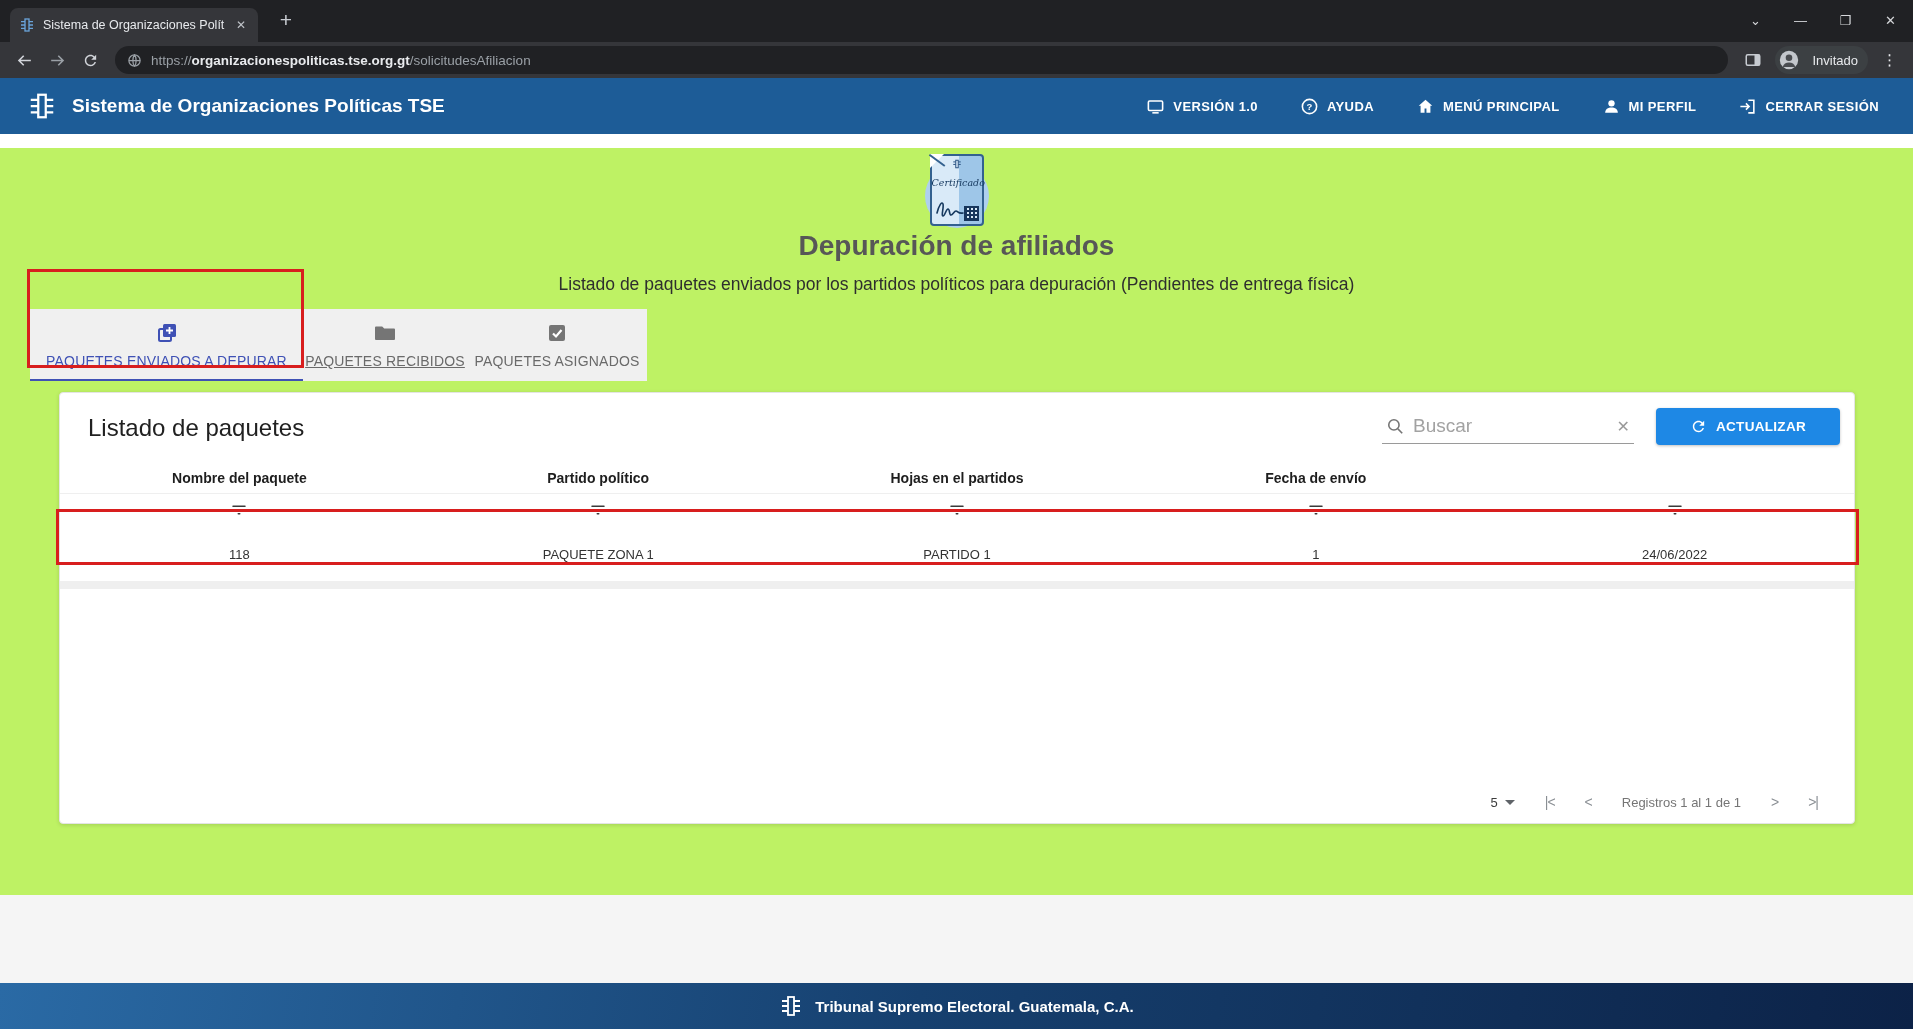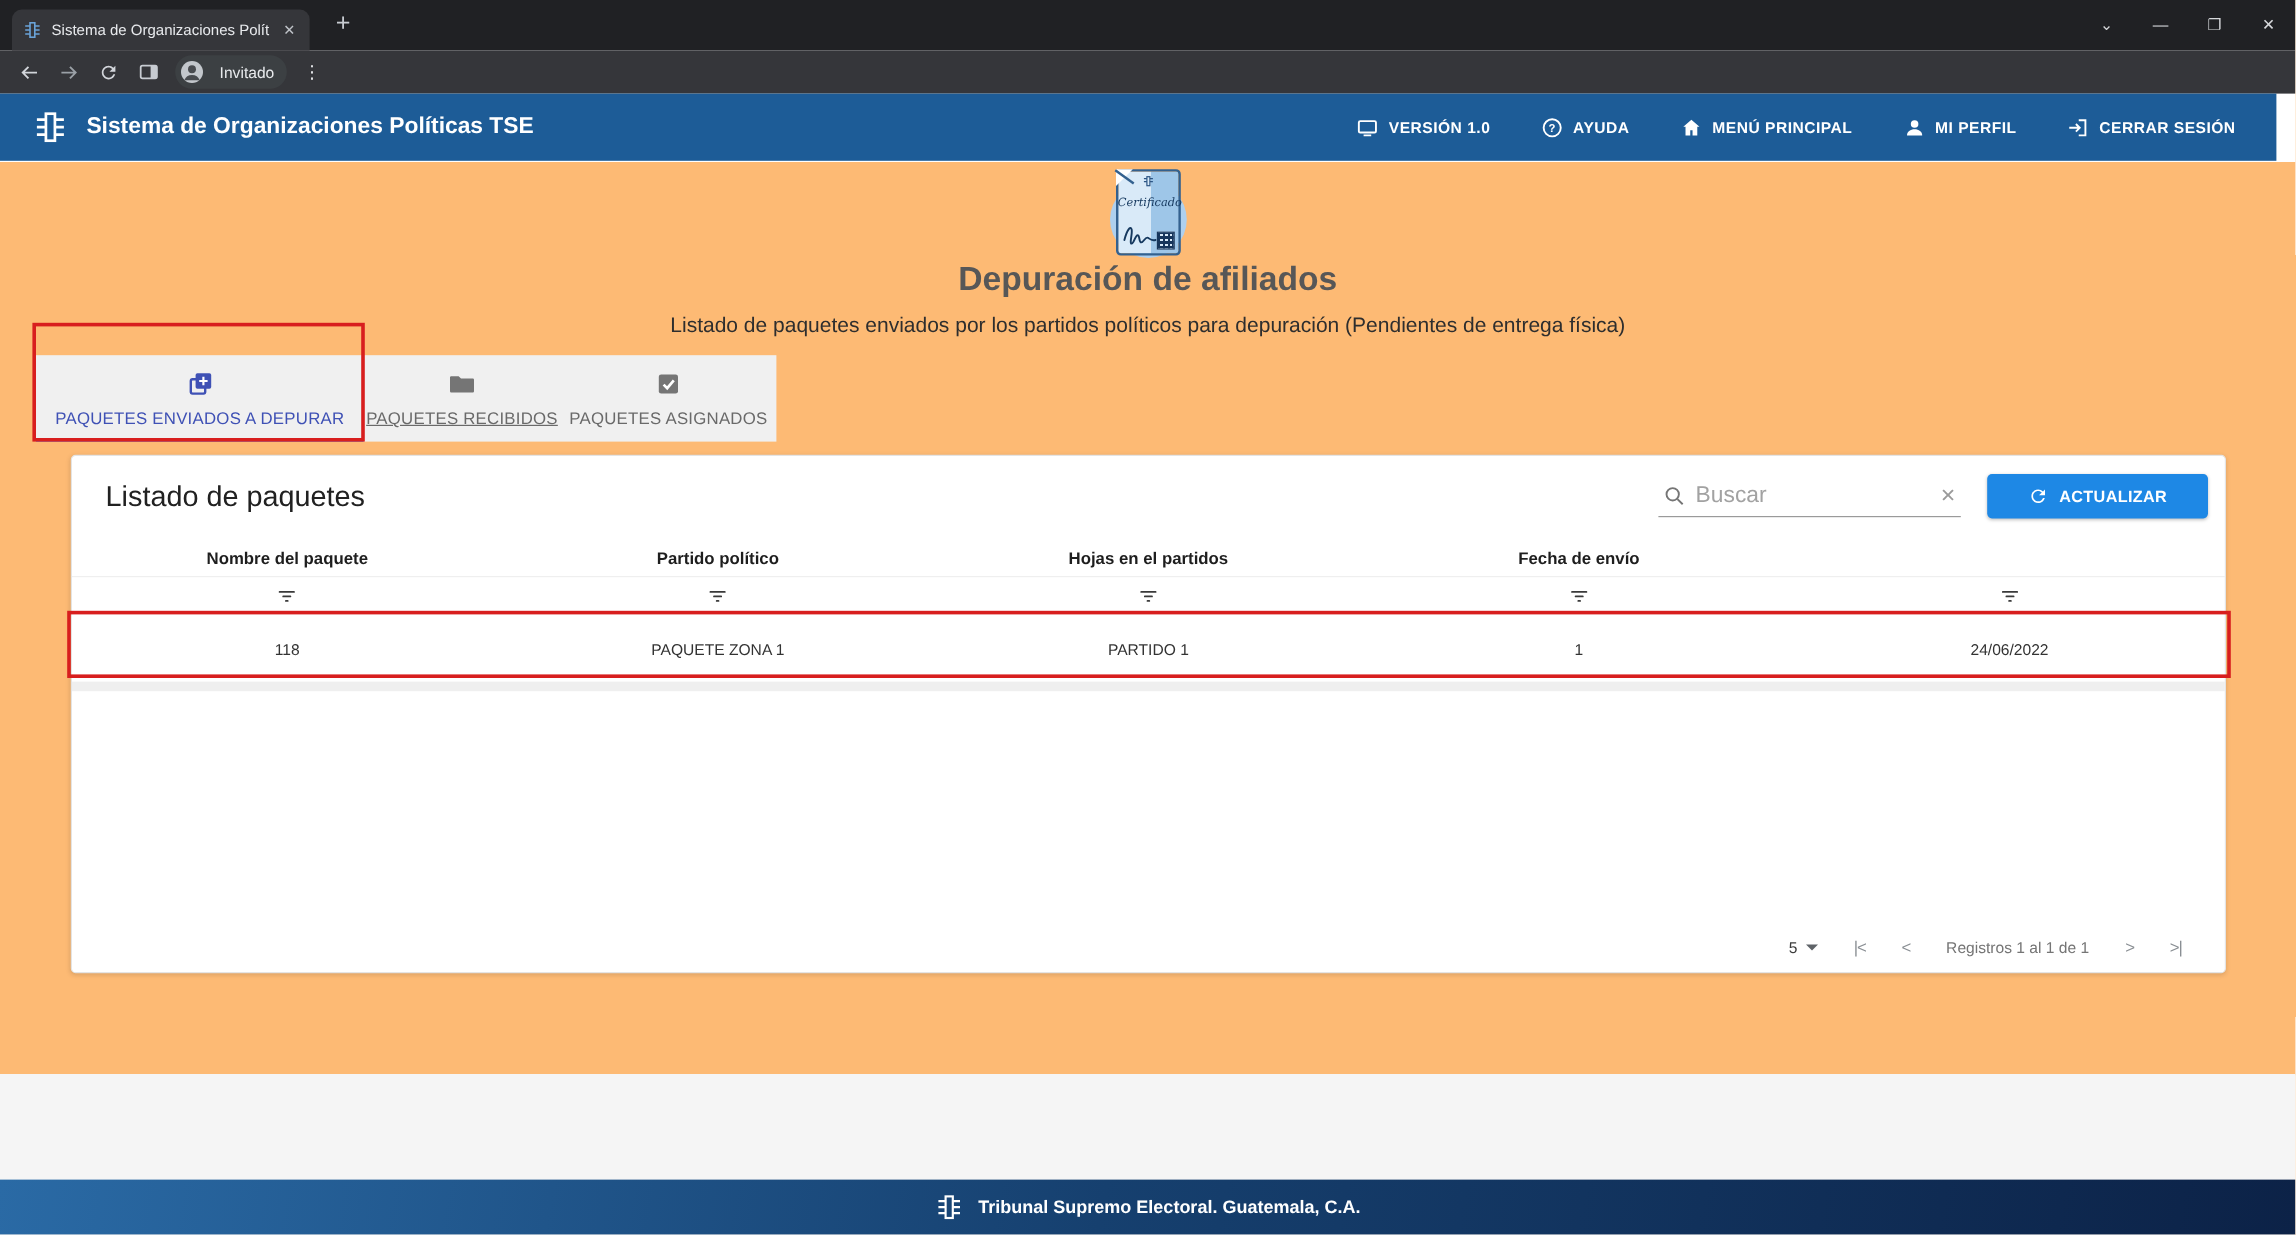--- a/index.html
+++ b/index.html
@@ -20,28 +20,28 @@
   .toolbar{position:absolute;top:42px;left:0;right:0;height:36px;background:#35363a;display:flex;align-items:center;padding:0 8px;}
   .nav-btn{width:33px;height:30px;display:flex;align-items:center;justify-content:center;}
   .url-bar{flex:1;height:28px;background:#202124;border-radius:14px;margin:0 8px;display:flex;align-items:center;
     padding:0 12px;gap:9px;font-size:13.5px;}
   .url-scheme,.url-path{color:#9aa0a6;} .url-domain{color:#e8eaed;font-weight:700;}
   .profile-pill{height:28px;border-radius:14px;background:#3c4043;display:flex;align-items:center;gap:12px;
     padding:0 10px 0 3px;color:#e8eaed;font-size:13px;margin:12px 6px;}
   .kebab{color:#e8eaed;font-size:15px;padding:0 8px;letter-spacing:0;}
 
   
-  .app-header{position:absolute;top:78px;left:0;right:16px;height:56px;background:#1d5c97;display:flex;
+  .app-header{position:absolute;top:78px;left:0;right:0;height:56px;background:#1d5c97;display:flex;
     align-items:center;color:#fff;padding:0 26px;}
   .app-title{font-size:19px;font-weight:700;margin-left:14px;}
   .app-nav{margin-left:auto;display:flex;gap:42px;align-items:center;padding-right:8px;}
   .app-nav-item{display:flex;align-items:center;gap:8px;font-size:13px;font-weight:700;letter-spacing:.4px;cursor:pointer;}
 
   
-  .content{position:absolute;top:135px;left:0;right:0;height:761px;background:#fdba74;}
+  .content{position:absolute;top:148px;left:0;right:0;height:761px;background:#bef264;}
 
   .cert{position:absolute;top:6px;left:50%;transform:translateX(-50%);width:72px;height:78px;}
   .cert-circle{position:absolute;left:4px;top:10px;width:64px;height:64px;border-radius:50%;background:#aed0ee;}
   .cert-doc{position:absolute;left:9px;top:0;width:54px;height:72px;border:2px solid #33618f;border-radius:4px;
     background:linear-gradient(90deg,#d9eaf8 0 55%,#9ec6e8 55% 100%);}
   .cert-fold{position:absolute;left:-2px;top:-2px;width:0;height:0;border-top:14px solid #fff;border-right:14px solid transparent;}
   .cert-fold:after{content:"";position:absolute;left:0;top:-14px;width:19px;height:1.5px;background:#33618f;
     transform:rotate(36deg);transform-origin:0 0;}
   .cert-script{position:absolute;top:21px;width:100%;text-align:center;font-family:"DejaVu Serif",serif;
     font-style:italic;font-size:9.5px;color:#16395f;}
@@ -132,20 +132,29 @@
     <div class="nav-btn">
       <svg width="19" height="19" viewBox="0 0 24 24" fill="none" stroke="#9aa0a6" stroke-width="2">
           <path d="M4 12h15M13 6l6 6-6 6"></path>
         </svg>
     </div>
     <div class="nav-btn">
       <svg width="17" height="17" viewBox="0 0 24 24" fill="#d2d5da">
           <path d="M17.65 6.35C16.2 4.9 14.21 4 12 4c-4.42 0-7.99 3.58-8 8s3.57 8 8 8c3.73 0 6.84-2.55 7.73-6h-2.08c-.82 2.33-3.04 4-5.65 4-3.31 0-6-2.69-6-6s2.69-6 6-6c1.66 0 3.14.69 4.22 1.78L13 11h7V4l-2.35 2.35z"></path>
         </svg>
     </div>
+    <div class="url-bar">
+      <svg width="15" height="15" viewBox="0 0 24 24" fill="none" stroke="#9aa0a6" stroke-width="2">
+        <circle cx="12" cy="12" r="9"></circle>
+          <path d="M3 12h18M12 3c3.5 3.5 3.5 14.5 0 18-3.5-3.5-3.5-14.5 0-18z"></path>
+      </svg>
+      <span>
+        <span class="url-scheme">https://</span><span class="url-domain">organizacionespoliticas.tse.org.gt</span><span class="url-path">/solicitudesAfiliacion</span>
+      </span>
+    </div>
     <div class="nav-btn">
       <svg width="18" height="18" viewBox="0 0 24 24">
           <rect x="3" y="5" width="18" height="14" rx="2" fill="none" stroke="#c7cbd1" stroke-width="2"></rect>
           <rect x="14" y="5" width="7" height="14" fill="#c7cbd1"></rect>
         </svg>
     </div>
     <div class="profile-pill">
       <svg width="22" height="22" viewBox="0 0 24 24">
         <circle cx="12" cy="12" r="10" fill="#c3c7cc"></circle>
         <circle cx="12" cy="9.5" r="3.6" fill="#494c50"></circle>

